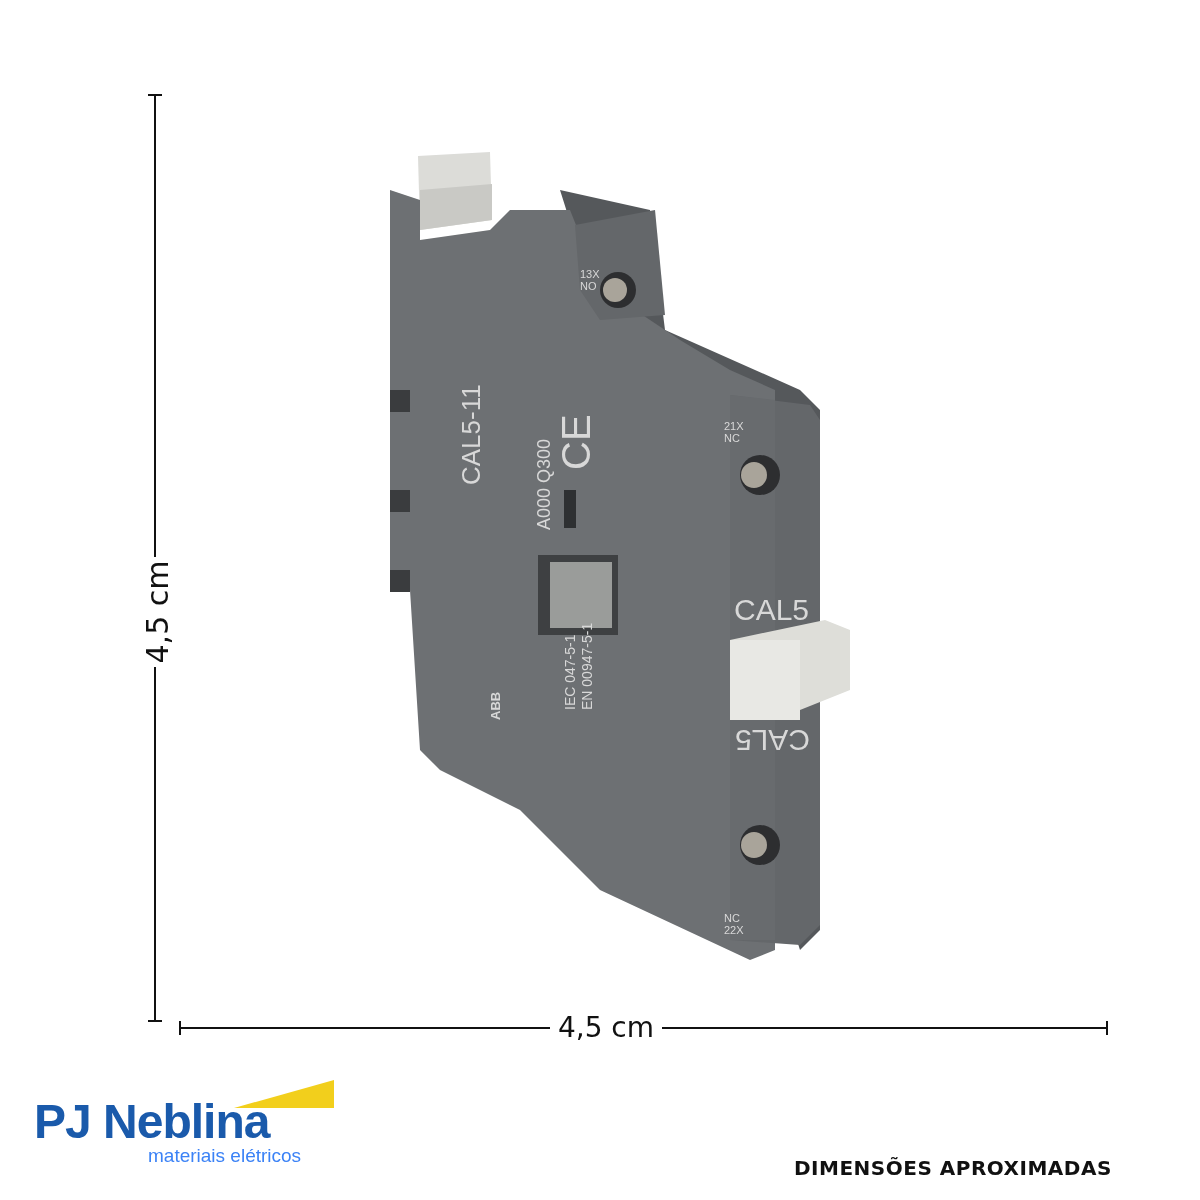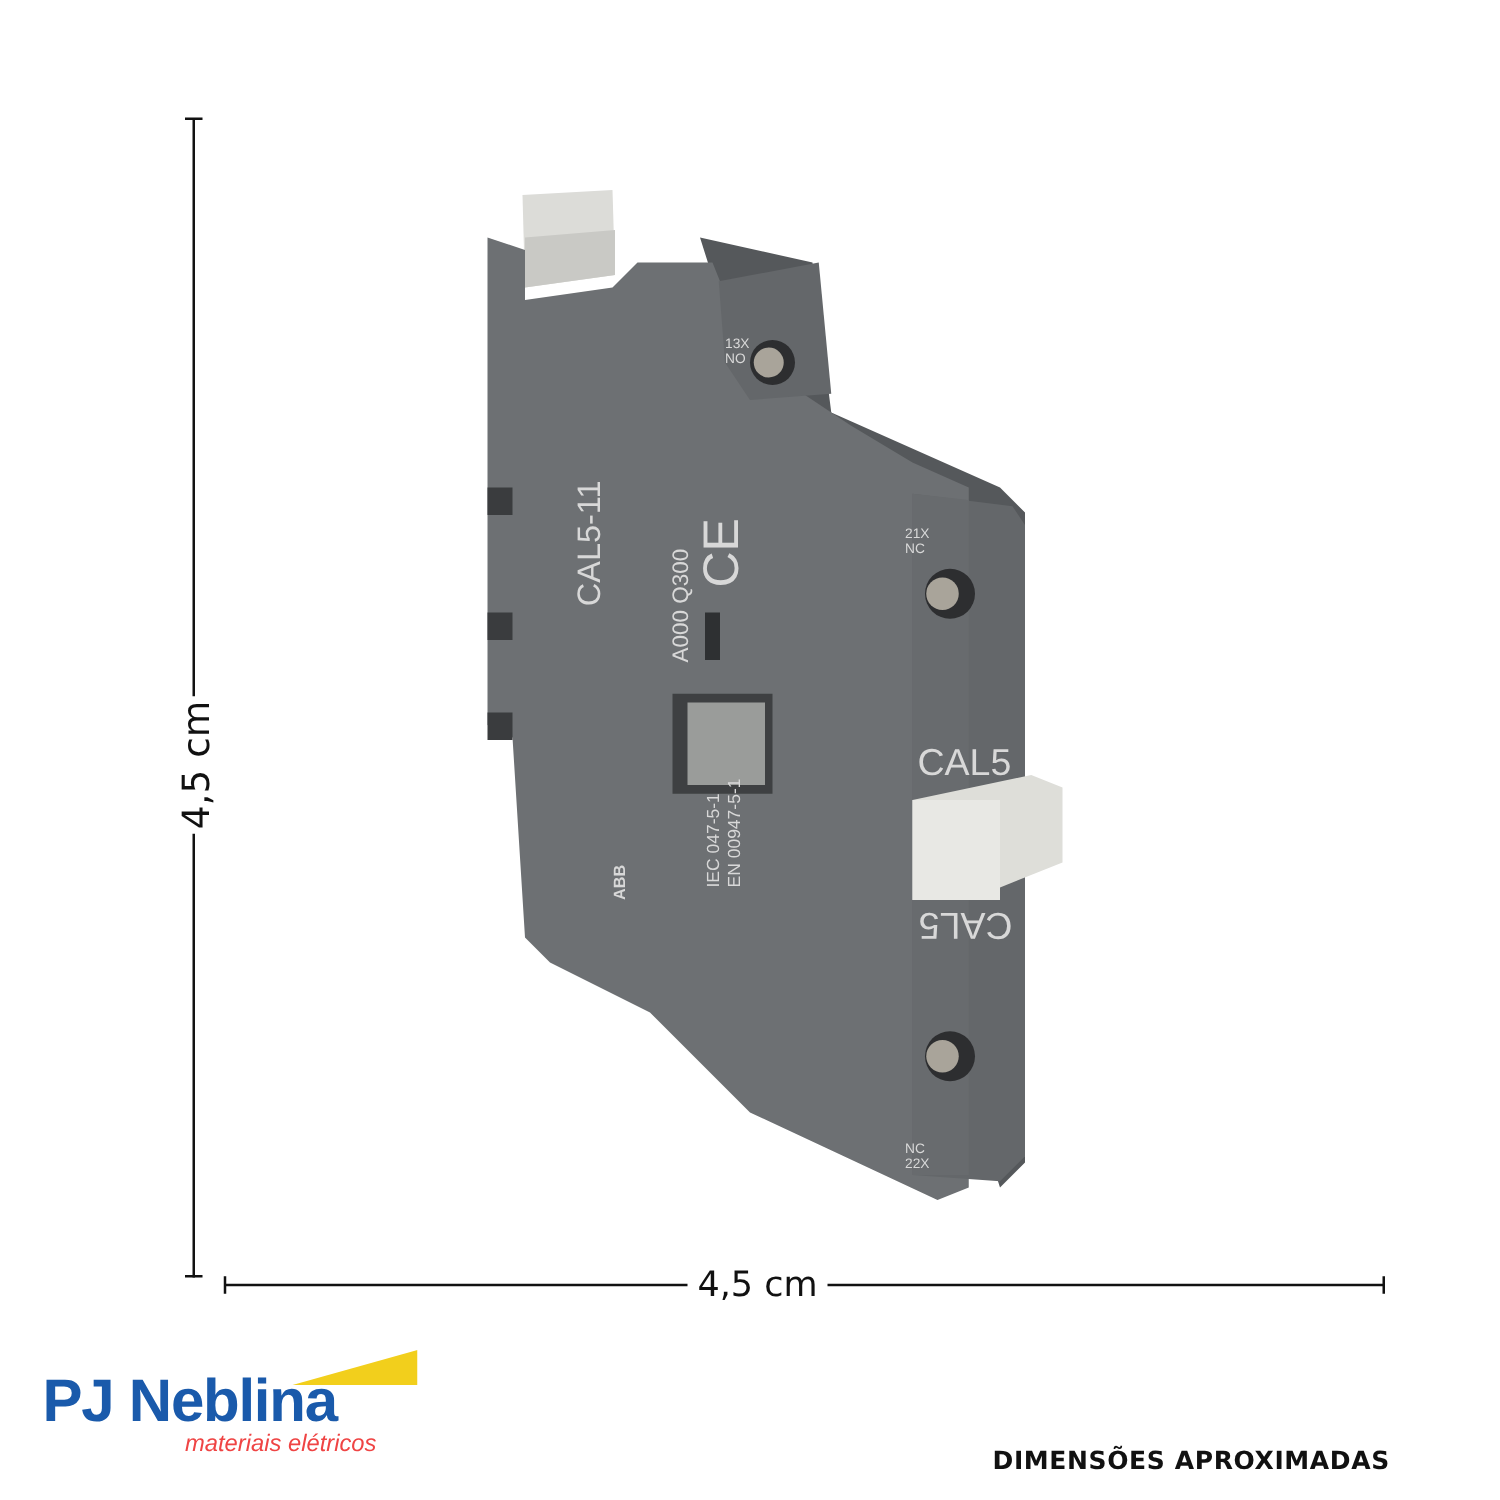--- a/index.html
+++ b/index.html
@@ -6,21 +6,21 @@
   body { width:1200px; height:1200px; background:#ffffff; position:relative; overflow:hidden; font-family:"Liberation Sans", sans-serif; }
   .dim-v-line { position:absolute; left:154px; top:95px; width:2px; height:927px; background:#111; }
   .dim-v-cap { position:absolute; left:148px; width:14px; height:2px; background:#111; }
   .dim-v-label { position:absolute; left:103px; top:595px; width:110px; height:34px; transform:rotate(-90deg); background:#fff; font-size:30px; color:#111; text-align:center; line-height:34px; font-family:"DejaVu Sans", sans-serif; }
   .dim-h-line { position:absolute; left:180px; top:1027px; width:928px; height:2px; background:#111; }
   .dim-h-cap { position:absolute; top:1021px; width:2px; height:14px; background:#111; }
   .dim-h-label { position:absolute; left:550px; top:1011px; width:112px; height:34px; background:#fff; font-size:28px; color:#111; text-align:center; line-height:34px; font-family:"DejaVu Sans", sans-serif; }
   .product { position:absolute; left:380px; top:150px; width:480px; height:840px; }
   .logo { position:absolute; left:34px; top:1078px; width:300px; height:90px; }
   .logo-main { position:absolute; left:0; top:16px; font-size:48px; font-weight:bold; color:#1a5aab; letter-spacing:-1px; font-family:"Liberation Sans", sans-serif; }
-  .logo-sub { position:absolute; left:114px; top:67px; font-size:19px; color:#ef4444; font-family:"Liberation Sans", sans-serif;font-style:italic; }
+  .logo-sub { position:absolute; left:114px; top:67px; font-size:19px; color:#3b82f6; font-family:"Liberation Sans", sans-serif; }
   .logo-swoosh { position:absolute; left:180px; top:2px; width:120px; height:30px; }
   .footer-note { position:absolute; left:794px; top:1156px; font-size:20px; font-weight:bold; color:#111; letter-spacing:0.5px; font-family:"DejaVu Sans", sans-serif;text-align:center; }
 </style>
 </head>
 <body>
 
 <div>
   <div class="dim-v-cap" style="top:94px;"></div>
   <div class="dim-v-line"></div>
   <div class="dim-v-cap" style="top:1020px;"></div>

